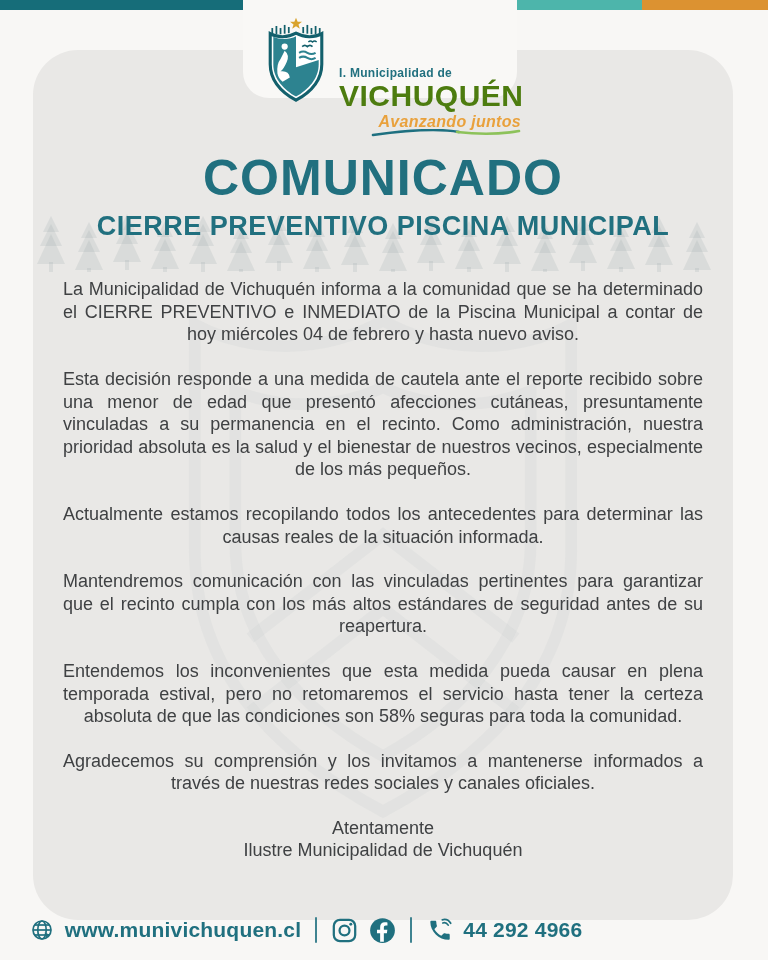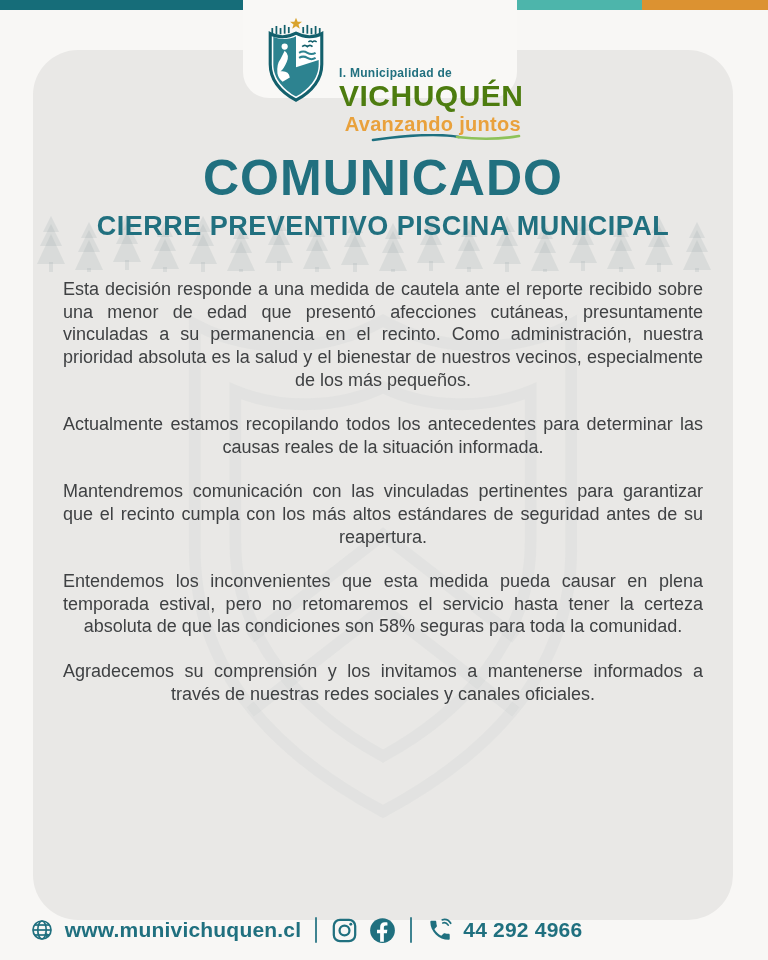--- a/index.html
+++ b/index.html
@@ -29,21 +29,21 @@
   .logo-tab{
     position:absolute;left:243px;top:0;width:274px;height:98px;
     background:#f9f8f6;border-radius:0 0 26px 26px;
   }
   .logo-wrap{position:absolute;left:263px;top:16px;width:260px;height:88px;}
   .shield{position:absolute;left:0;top:0;}
   .logo-text{position:absolute;left:76px;top:18px;width:184px;margin-top:32px;}
   .org-prefix{color:#21707f;font-size:12px;font-weight:600;letter-spacing:.3px;}
   .org-name{color:#4d7c0f;font-size:30px;font-weight:700;letter-spacing:.5px;line-height:1.04;}
   .tagline-row{position:relative;text-align:right;margin-top:2px;padding-right:2px;}
-  .tagline{color:#e9a13c;font-size:20px;font-weight:700;letter-spacing:.3px;}
+  .tagline{color:#e9a13c;font-size:16px;font-weight:700;font-style:italic;letter-spacing:.3px;}
   .swoosh{display:block;margin-left:auto;margin-top:-2px;}
 
   
   .content{position:relative;padding:102px 30px 0;text-align:center;}
   .title{
     color:#21707f;font-size:50px;font-weight:600;letter-spacing:1px;line-height:1.05;margin:0;
   }
   .subtitle{
     color:#21707f;font-size:27px;font-weight:600;letter-spacing:.5px;line-height:1.1;margin:7px 0 4px;
   }
@@ -110,27 +110,32 @@
     <use href="#pine" x="574" y="7"></use>
       <use href="#pine" x="612" y="3"></use>
       <use href="#pine" x="650" y="8"></use>
   </svg>
 
   <div class="content">
     <h1 class="title">COMUNICADO</h1>
     <h2 class="subtitle">CIERRE PREVENTIVO PISCINA MUNICIPAL</h2>
 
     <div class="body-text">
+      <p>La Municipalidad de Vichuquén informa a la comunidad que se ha determinado el CIERRE PREVENTIVO e INMEDIATO de la Piscina Municipal a contar de hoy miércoles 04 de febrero y hasta nuevo aviso.</p>
       <p>Esta decisión responde a una medida de cautela ante el reporte recibido sobre una menor de edad que presentó afecciones cutáneas, presuntamente vinculadas a su permanencia en el recinto. Como administración, nuestra prioridad absoluta es la salud y el bienestar de nuestros vecinos, especialmente de los más pequeños.</p>
       <p>Actualmente estamos recopilando todos los antecedentes para determinar las causas reales de la situación informada.</p>
       <p>Mantendremos comunicación con las vinculadas pertinentes para garantizar que el recinto cumpla con los más altos estándares de seguridad antes de su reapertura.</p>
       <p>Entendemos los inconvenientes que esta medida pueda causar en plena temporada estival, pero no retomaremos el servicio hasta tener la certeza absoluta de que las condiciones son 58% seguras para toda la comunidad.</p>
       <p>Agradecemos su comprensión y los invitamos a mantenerse informados a través de nuestras redes sociales y canales oficiales.</p>
     </div>
 
+    <div class="closing">
+      <div>Atentamente</div>
+      <div>Ilustre Municipalidad de Vichuquén</div>
+    </div>
   </div>
 </div>
 
 <div class="logo-tab"></div>
 <div class="logo-wrap">
 
   <svg class="shield" width="66" height="88" viewBox="0 0 64 84">
 
     <polygon points="32,1 33.6,5 37.8,5 34.4,7.6 35.7,11.7 32,9.2 28.3,11.7 29.6,7.6 26.2,5 30.4,5" fill="#d9a32c"></polygon>
 

